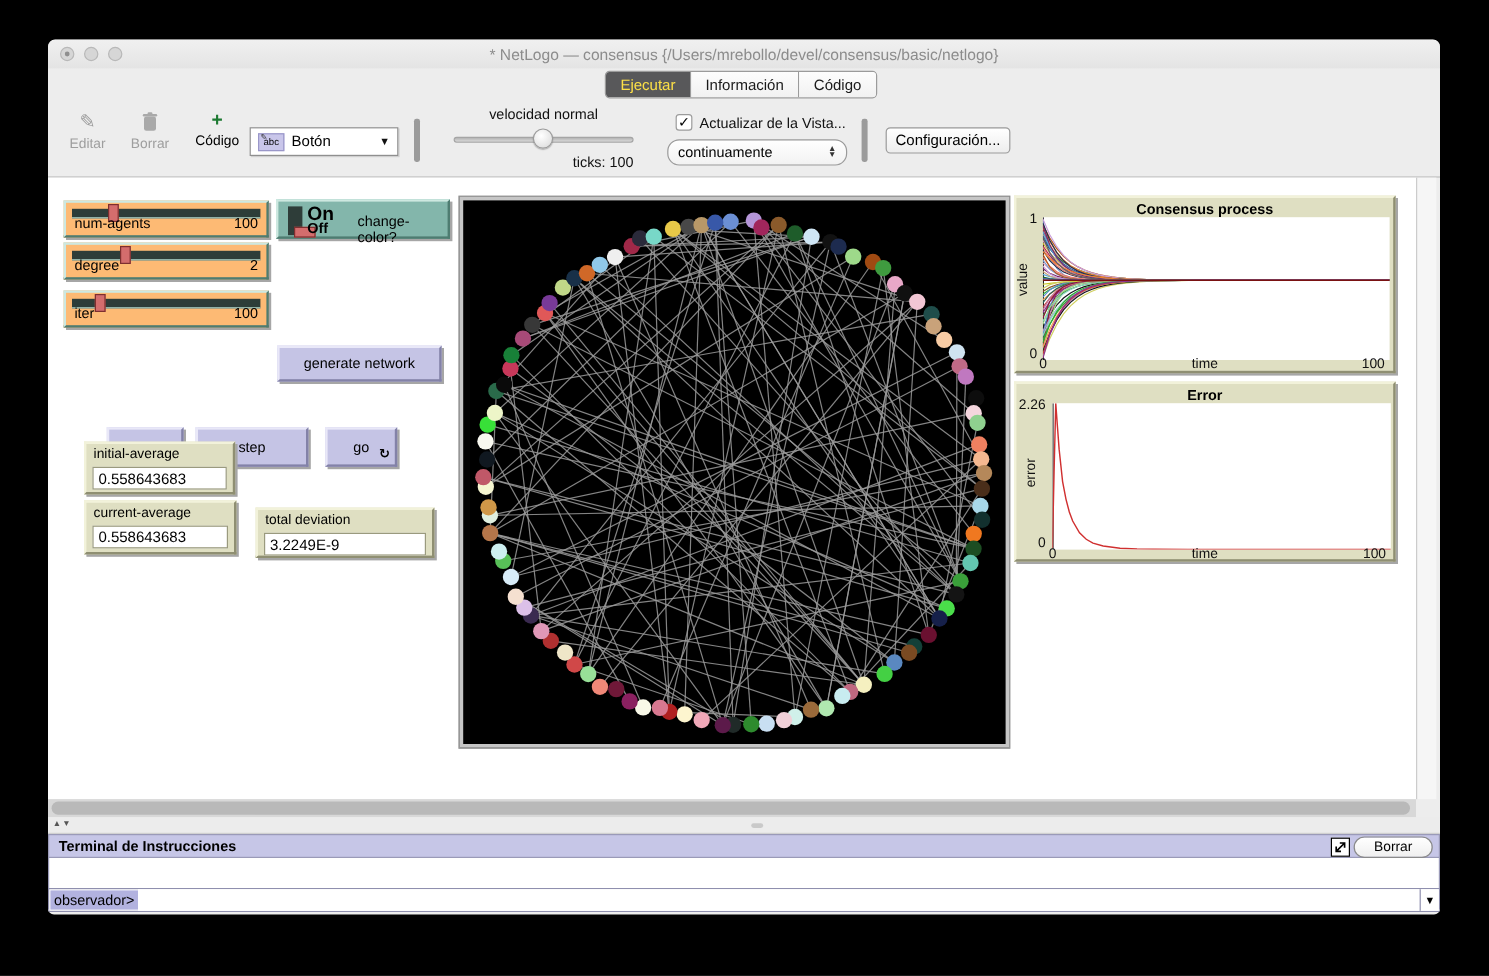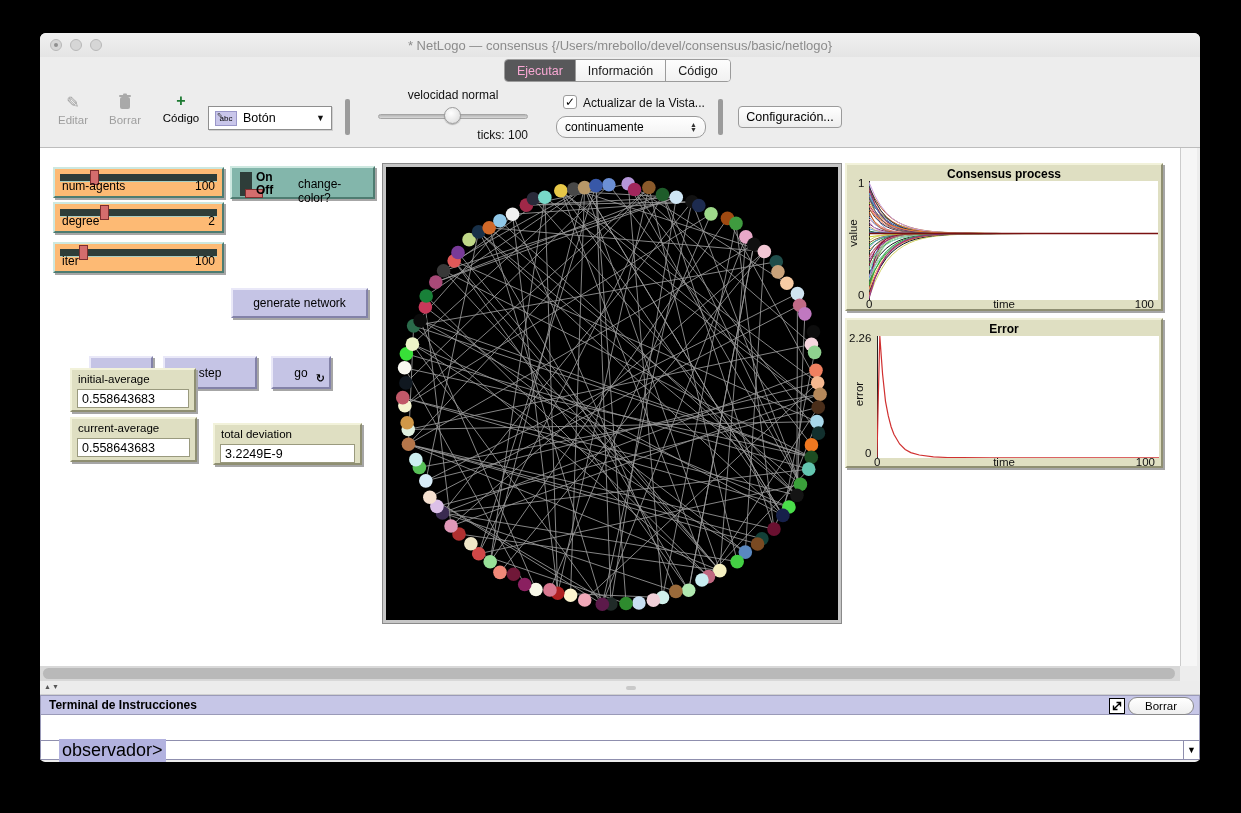--- a/index.html
+++ b/index.html
@@ -13,21 +13,21 @@
   .titlebar{left:0;top:0;width:1160px;height:24px;background:linear-gradient(#f0f0f0,#e4e4e4);}
   .tl-dot{width:12px;height:12px;border-radius:50%;background:#d6d6d6;border:1px solid #b8b8b8;top:6px;}
   .tl-dot i{display:block;width:4px;height:4px;border-radius:50%;background:#8f8f8f;margin:3px auto;}
   .win-title{width:1160px;text-align:center;top:5px;font-size:13px;color:#8c8c8c;}
   
   .tabbar{left:0;top:24px;width:1160px;height:27px;}
   .tabgroup{left:464px;top:2px;height:23px;display:flex;border:1px solid #9b9b9b;border-radius:4px;overflow:hidden;background:#fbfbfb;}
   .tab{height:100%;display:flex;align-items:center;justify-content:center;font-size:12.5px;color:#1a1a1a;
        background:linear-gradient(#fdfdfd,#f1f1f1);border-right:1px solid #9b9b9b;cursor:default;padding:0 12px;}
   .tab:last-child{border-right:none;}
-  .tab.sel{background:#58585a;color:#f9a8d4;}
+  .tab.sel{background:#58585a;color:#fde047;}
   
   .toolbar{left:0;top:51px;width:1160px;height:64px;border-bottom:1px solid #bdbdbd;background:#ededed;}
   .toolbtn{width:48px;text-align:center;}
   .toolbtn .ticon{height:19px;font-size:16px;line-height:19px;}
   .toolbtn .tlabel{font-size:11.5px;margin-top:2px;}
   .dim{color:#9e9e9e;}
   .plus{color:#1d7a32;font-weight:bold;font-size:20px;line-height:17px;}
   .wchooser{left:168px;top:22px;width:124px;height:24px;background:#fff;border:1px solid #8f8f8f;
             display:flex;align-items:center;font-size:12.5px;padding:0 6px;box-shadow:1px 1px 0 #cfcfcf;}
   .abcicon{width:22px;height:15px;background:#c9c6ea;border:1px solid #9a97c9;font-size:8px;line-height:13px;
@@ -54,21 +54,21 @@
   
   .nl-slider{background:#fdba74;border:2px solid;border-color:#cde8e0 #4e7c71 #4e7c71 #cde8e0;
              box-shadow:2px 2px 0 #a6a6a6;}
   .groove{left:5px;top:5px;right:5px;height:8px;background:#2e3d39;border-bottom:1px solid #a8cfc5;position:absolute;}
   .handle{position:absolute;top:-4px;width:9px;height:15px;background:#d46d6d;border:1px solid #7e2f2f;}
   .sl-label{position:absolute;left:7px;bottom:3px;font-size:12px;color:#000;}
   .sl-value{position:absolute;right:7px;bottom:3px;font-size:12px;color:#000;}
   .nl-switch{background:#83b6ab;border:2px solid;border-color:#cde8e0 #4e7c71 #4e7c71 #cde8e0;box-shadow:2px 2px 0 #a6a6a6;}
   .sw-track{position:absolute;left:8px;top:4px;width:12px;height:24px;background:#2e3d39;}
   .sw-handle{position:absolute;left:5px;bottom:-2px;width:18px;height:9px;background:#d46d6d;border:1px solid #7e2f2f;}
-  .sw-on{position:absolute;left:24px;top:2px;font-size:12px;font-weight:bold;}
+  .sw-on{position:absolute;left:24px;top:2px;font-size:16px;font-weight:bold;}
   .sw-off{position:absolute;left:24px;top:15px;font-size:12px;font-weight:bold;}
   .sw-label{position:absolute;left:66px;top:9px;font-size:12px;}
   .nl-button{background:#c5c4e5;border:2px solid;border-color:#e9e8f8 #8382a8 #8382a8 #e9e8f8;
              box-shadow:2px 2px 0 #a6a6a6;font-size:12px;display:flex;align-items:center;justify-content:center;color:#000;margin-top:47px;}
   .nl-monitor{background:#dfdfc2;border:2px solid;border-color:#f2f2da #8f8f72 #8f8f72 #f2f2da;box-shadow:2px 2px 0 #a6a6a6;}
   .mon-label{position:absolute;left:6px;top:3px;font-size:11.5px;}
   .mon-value{position:absolute;left:5px;right:5px;top:19px;height:19px;background:#fff;border:1px solid #9a9a7e;
              font-size:12.5px;padding:2px 4px;}
   .nl-plot{background:#dfdfc2;border:2px solid;border-color:#f2f2da #8f8f72 #8f8f72 #f2f2da;box-shadow:2px 2px 0 #a6a6a6;}
   .plot-title{position:absolute;top:2px;left:0;right:0;text-align:center;font-size:12px;font-weight:bold;}
@@ -80,21 +80,21 @@
   .split-arrows{left:4px;top:2px;font-size:7px;color:#555;letter-spacing:1px;}
   .split-notch{left:586px;top:5px;width:10px;height:4px;background:#c9c9c9;border-radius:2px;}
   .termheader{left:0;top:662px;width:1160px;height:20px;background:#c6c6e7;border:1px solid #9a9ab8;
               display:flex;align-items:center;}
   .termtitle{font-size:12px;font-weight:bold;margin-left:8px;}
   .exportbtn{position:absolute;right:74px;top:2px;width:16px;height:16px;background:#fff;border:1px solid #000;}
   .clearbtn{position:absolute;right:5px;top:1px;width:66px;height:18px;border:1px solid #8a8a8a;border-radius:9px;
             background:linear-gradient(#ffffff,#efefef);font-size:11.5px;text-align:center;line-height:16px;}
   .termout{left:0;top:682px;width:1160px;height:25px;background:#fff;border-left:1px solid #9a9ab8;border-right:1px solid #9a9ab8;}
   .cmdrow{left:0;top:707px;width:1160px;height:20px;background:#fff;border:1px solid #8f8fae;display:flex;align-items:center;}
-  .prompt{background:#b2b2df;font-size:18px;padding:1px 3px;margin-left:18px;}
+  .prompt{background:#b2b2df;font-size:12px;padding:1px 3px;margin-left:1px;}
   .cmdinput{flex:1;height:100%;border:none;outline:none;font-size:12px;font-family:inherit;padding:0 4px;background:#fff;}
   .cmdcombo{width:16px;height:100%;border-left:1px solid #8f8fae;text-align:center;font-size:9px;line-height:18px;background:#fff;}
 </style>
 </head>
 <body>
 
 <div class="stage">
   <div class="abs window">
 
     <div class="abs titlebar">

